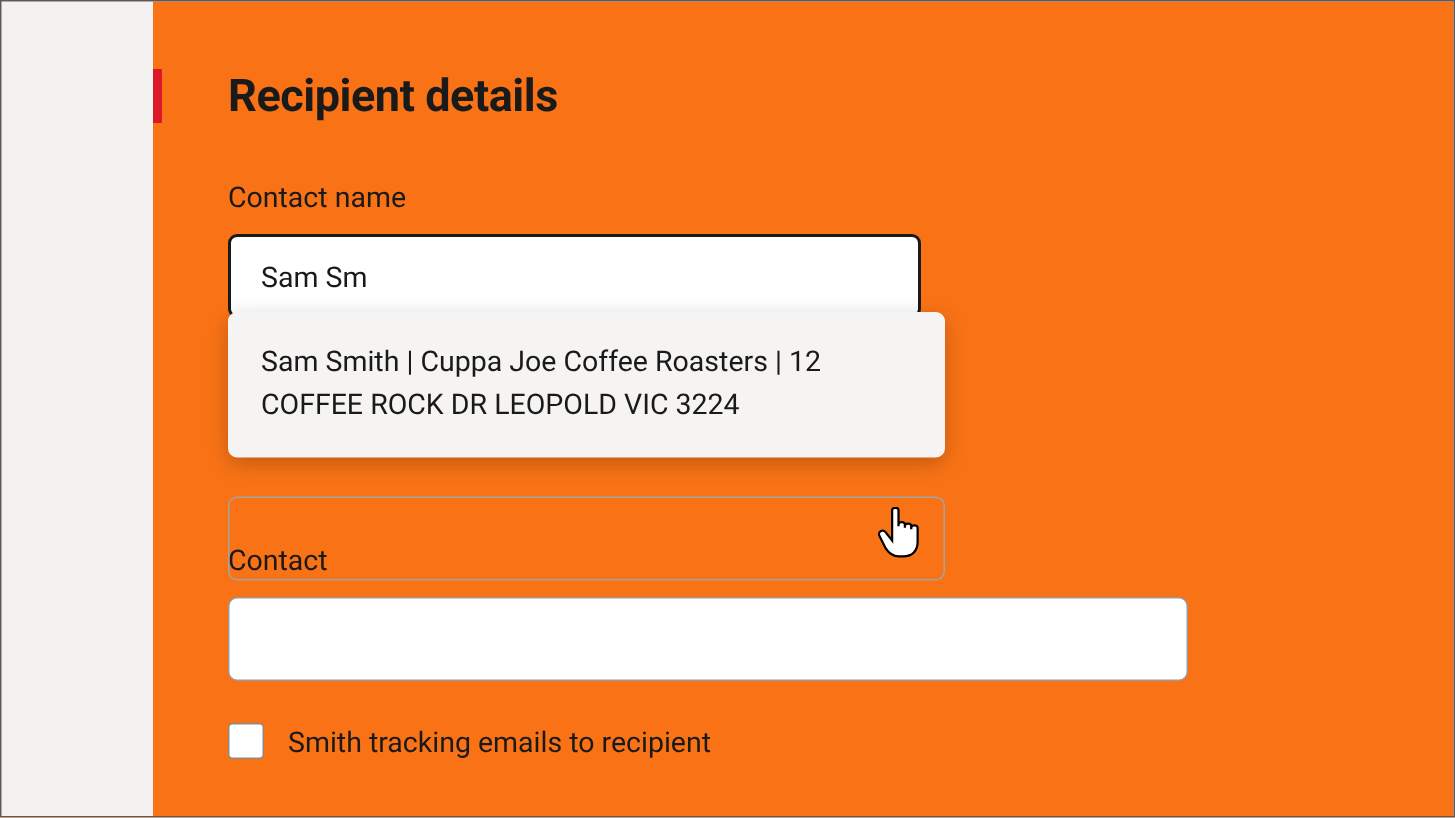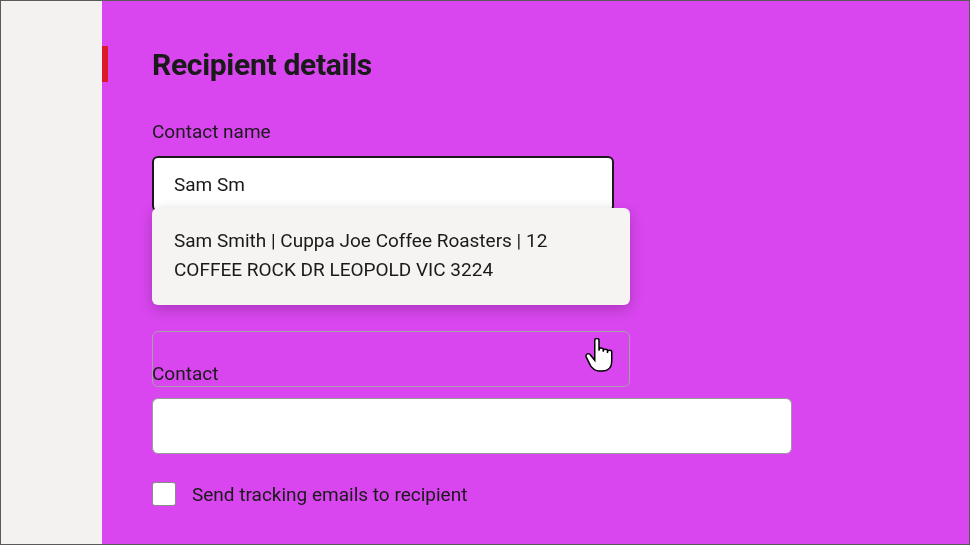--- a/index.html
+++ b/index.html
@@ -35,21 +35,21 @@
       width: 101px;
       background: #f4f2f1;
     }
 
     .content {
       position: absolute;
       top: 1px;
       left: 102px;
       right: 1px;
       bottom: 1px;
-      background: #d946ef;
+      background: #f97316;
       padding: 45px 50px 0 50px;
     }
 
     .section-heading {
       display: flex;
       align-items: center;
       margin-left: -50px;
       margin-bottom: 38px;
     }
 
@@ -190,20 +190,20 @@
         </svg>
       </div>
     </div>
 
     <div class="address-section">
       <div class="field-label">Contact</div>
       <input class="text-input secondary" type="text" value="" style="">
 
       <div class="checkbox-row">
         <div class="checkbox-box"></div>
-        <div class="checkbox-label">Send tracking emails to recipient</div>
+        <div class="checkbox-label">Smith tracking emails to recipient</div>
       </div>
     </div>
   </div>
 
 </div>
 
 <div class="outer-border"></div>
 
 </body></html>

